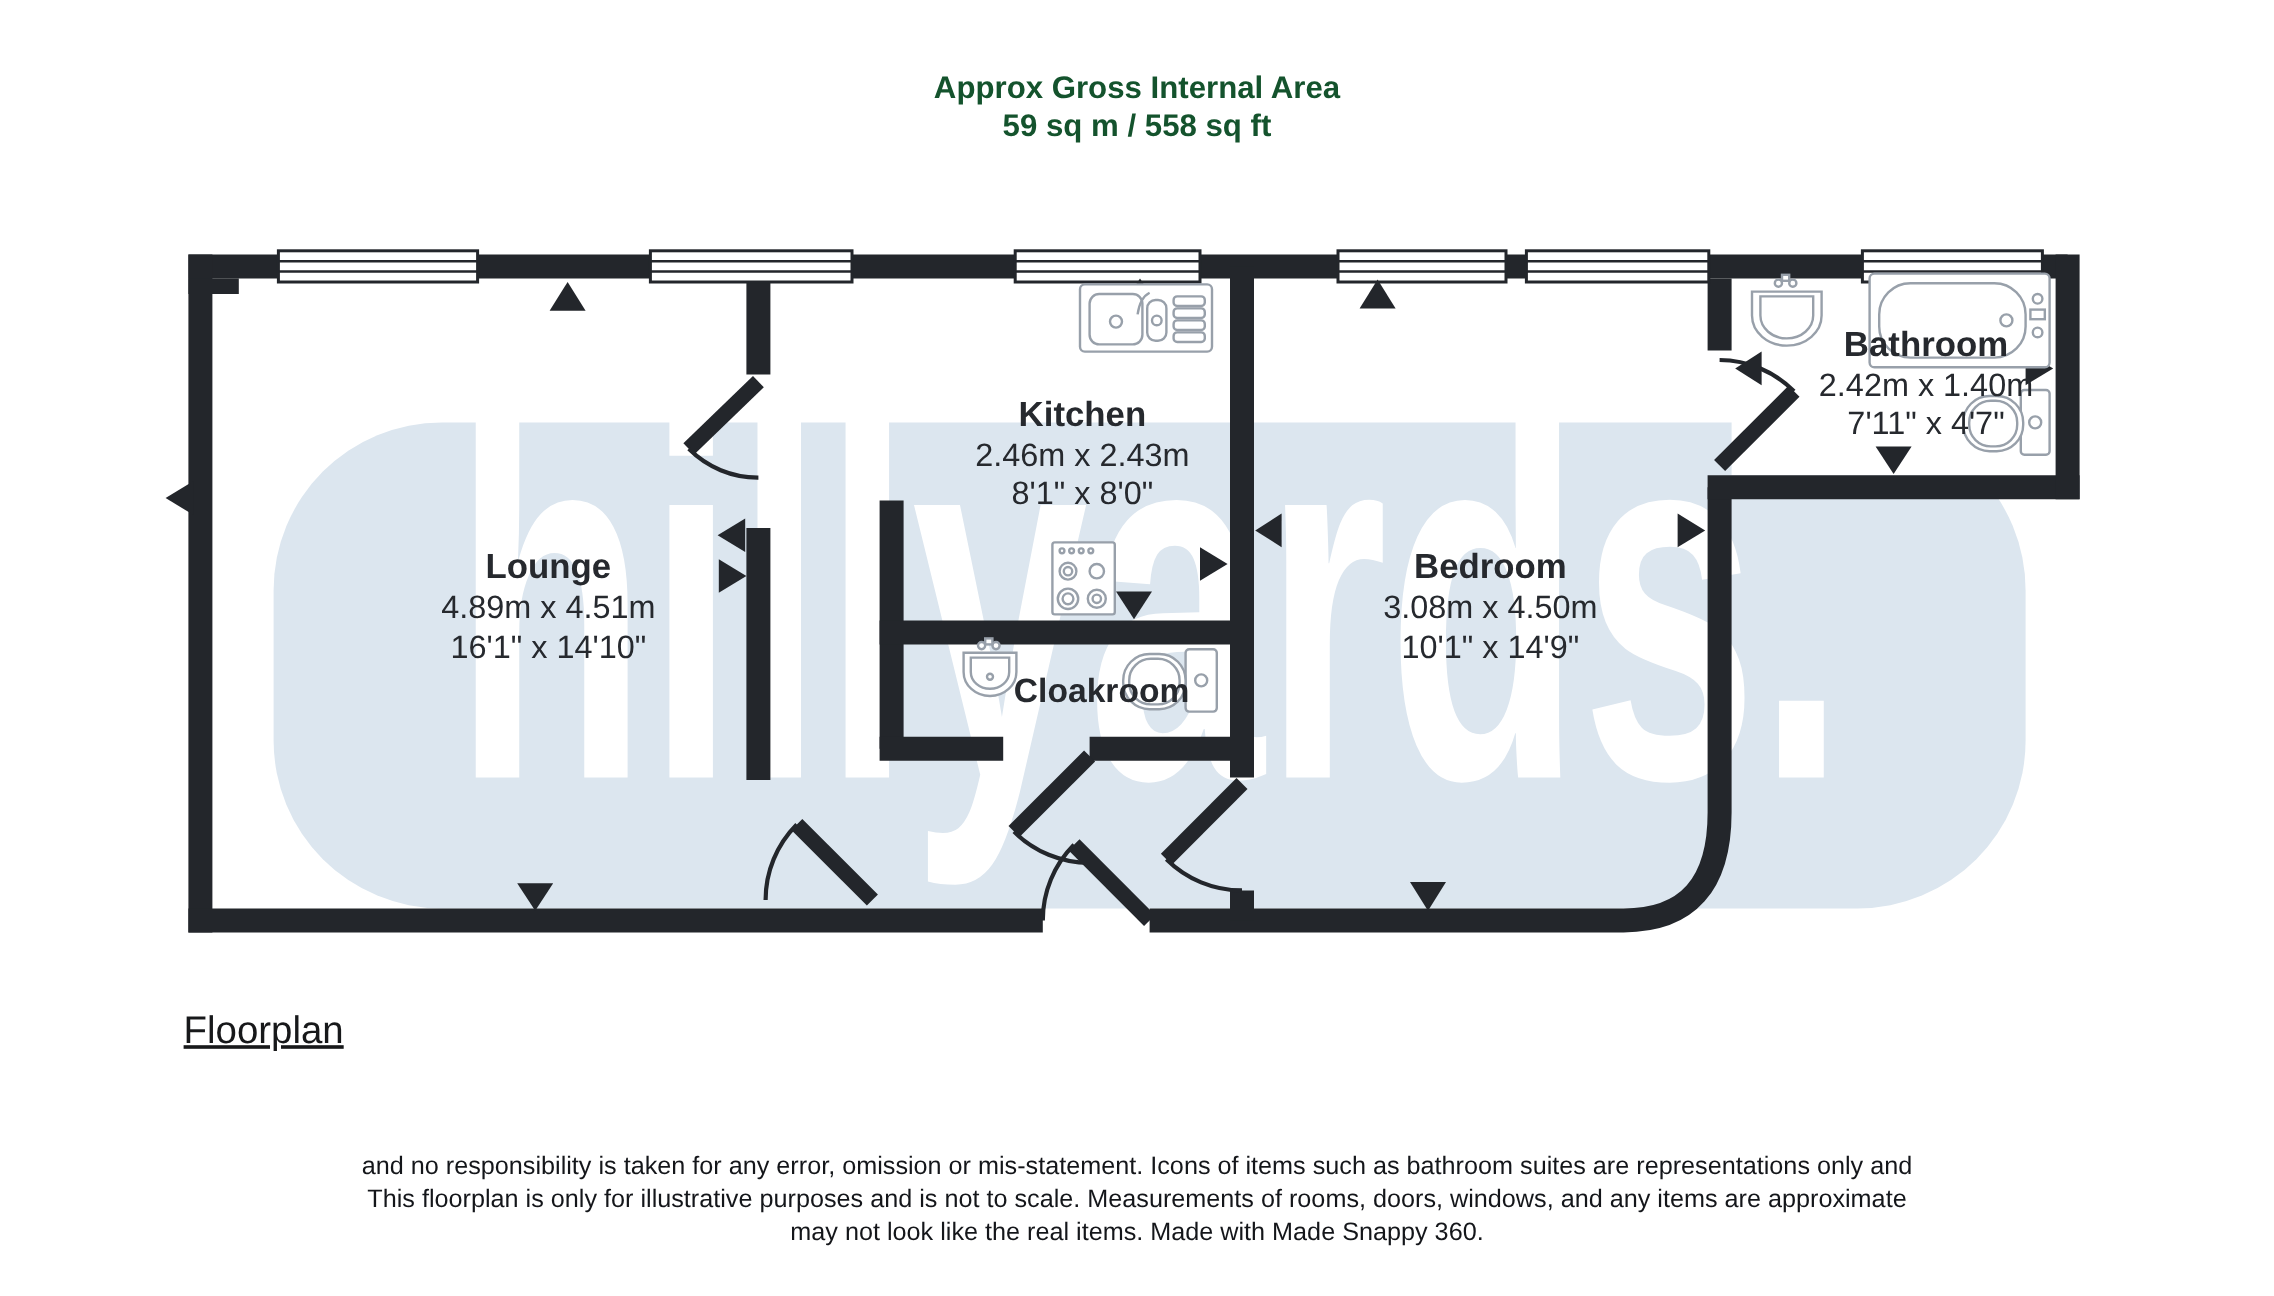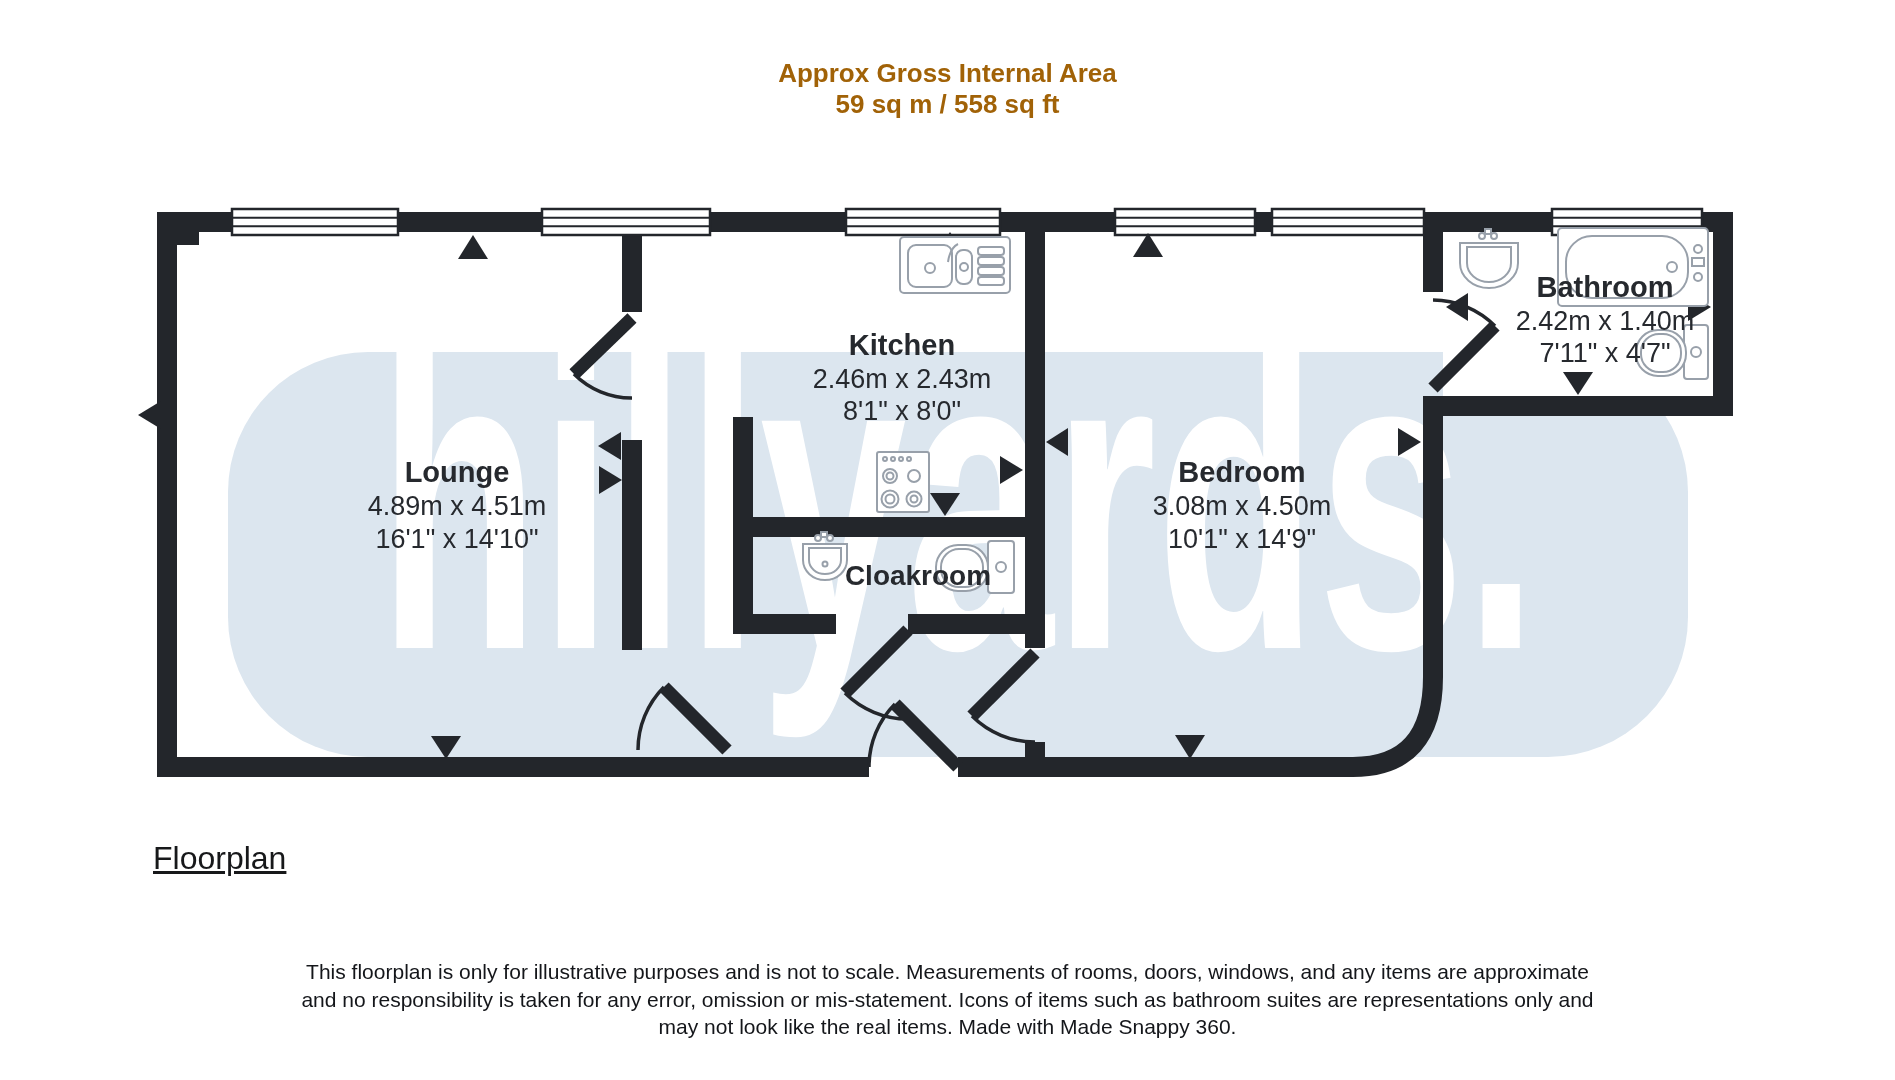--- a/index.html
+++ b/index.html
@@ -1,20 +1,20 @@
 <!DOCTYPE html>
 <html><head>
 <meta charset="utf-8">
 <style>
   html,body{margin:0;padding:0;background:#ffffff;}
   .page{position:relative;width:1895px;height:1080px;background:#ffffff;overflow:hidden;
         font-family:"Liberation Sans", sans-serif;color:#17181a;}
   .plan-svg{position:absolute;left:0;top:0;}
   .title{position:absolute;left:0;right:0;top:58px;text-align:center;
-         font-weight:bold;font-size:26px;line-height:31px;color:#a16207;}
+         font-weight:bold;font-size:26px;line-height:31px;color:#14532d;}
   .floorplan-label{position:absolute;left:153px;top:840px;font-size:32px;color:#17181a;text-decoration:underline;}
   .disclaimer{position:absolute;left:0;right:0;top:958px;text-align:center;
               font-size:21px;line-height:27.5px;color:#14161a;}
   svg text{font-family:"Liberation Sans", sans-serif;}
   .room-name{font-weight:bold;font-size:29px;fill:#26292e;}
   .room-dim{font-size:27px;fill:#26292e;}
   .cloak-name{font-weight:bold;font-size:28px;fill:#26292e;}
 </style>
 </head>
 <body>
@@ -215,18 +215,18 @@
   </svg>
 
   <div class="title">
     <div>Approx Gross Internal Area</div>
     <div>59 sq m / 558 sq ft</div>
   </div>
 
   <div class="floorplan-label">Floorplan</div>
 
   <div class="disclaimer">
+    <div>and no responsibility is taken for any error, omission or mis-statement. Icons of items such as bathroom suites are representations only and</div>
     <div>This floorplan is only for illustrative purposes and is not to scale. Measurements of rooms, doors, windows, and any items are approximate</div>
-    <div>and no responsibility is taken for any error, omission or mis-statement. Icons of items such as bathroom suites are representations only and</div>
     <div>may not look like the real items. Made with Made Snappy 360.</div>
   </div>
 
 </div>
 
 </body></html>

